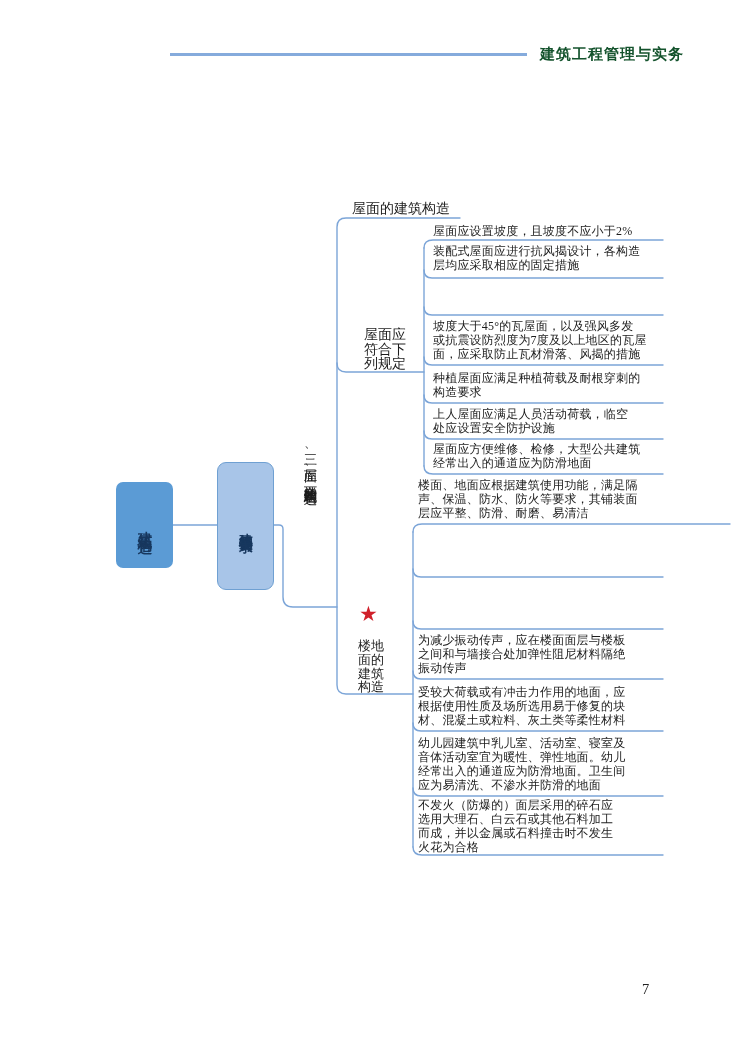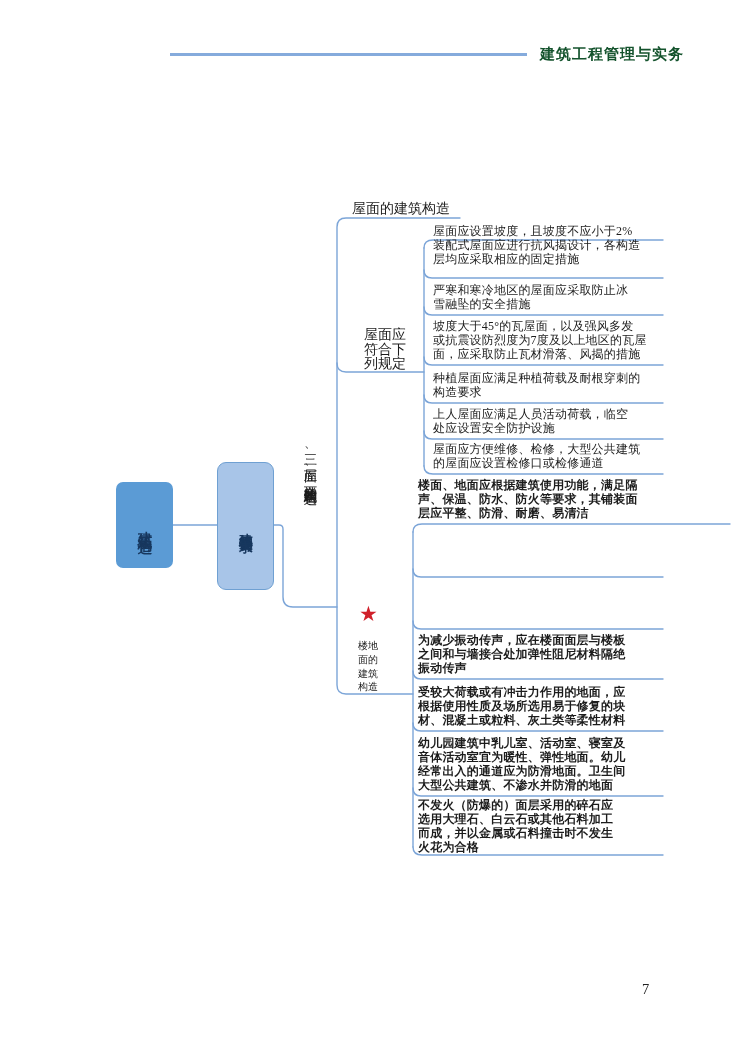--- a/index.html
+++ b/index.html
@@ -21,26 +21,26 @@
   .child-box{
     position:absolute;left:217px;top:462px;width:55px;height:126px;
     background:#a8c5e8;border:1px solid #6fa0d2;border-radius:9px;
     display:flex;align-items:center;justify-content:center;
     font-weight:bold;font-size:13.5px;letter-spacing:1px;color:#17375e;z-index:1;
   }
   .section-label{position:absolute;left:301px;top:443px;height:170px;font-size:13.5px;letter-spacing:1px;z-index:1;}
   .branch-label{position:absolute;font-size:14px;z-index:1;}
   .roof-label{left:352px;top:200px;}
   .roof-rule-label{left:364px;top:328px;width:44px;line-height:14.6px;}
-  .floor-label{left:358px;top:639px;width:28px;font-size:10px;line-height:13.8px;}
+  .floor-label{left:358px;top:639px;width:28px;font-size:13px;line-height:13.8px;}
   .star{position:absolute;left:359px;top:604px;font-size:21px;line-height:21px;color:#d0202a;
         font-family:"DejaVu Sans",sans-serif;z-index:1;}
   .leaf{position:absolute;font-size:12px;line-height:14px;white-space:pre-line;letter-spacing:0.2px;z-index:1;}
   .leaf.roof{left:433px;}
-  .leaf.floor{left:418px;font-weight:bold;}
+  .leaf.floor{left:418px;}
 </style>
 </head>
 <body>
 
 <div class="page">
 
   <div class="header-rule"></div>
   <div class="header-title">建筑工程管理与实务</div>
   <div class="page-number">7</div>
 
@@ -82,45 +82,43 @@
   <div class="section-label vtext">三、屋面、楼面的建筑构造</div>
 
   <div class="branch-label roof-label">屋面的建筑构造</div>
 
   <div class="branch-label roof-rule-label">屋面应符合下列规定</div>
 
   <span class="star">★</span>
   <div class="branch-label floor-label">楼地面的建筑构造</div>
 
   <div class="leaf roof" style="top:224px">屋面应设置坡度，且坡度不应小于2%</div>
-  <div class="leaf roof" style="top:238px">装配式屋面应进行抗风揭设计，各构造
+  <div class="leaf roof" style="top:244px">装配式屋面应进行抗风揭设计，各构造
 层均应采取相应的固定措施</div>
-  <div class="leaf roof" style="top:283px">严寒和寒冷地区的屋面应采取防止冰
-雪融坠的安全措施</div>
   <div class="leaf roof" style="top:319px">坡度大于45°的瓦屋面，以及强风多发
 或抗震设防烈度为7度及以上地区的瓦屋
 面，应采取防止瓦材滑落、风揭的措施</div>
   <div class="leaf roof" style="top:371px">种植屋面应满足种植荷载及耐根穿刺的
 构造要求</div>
   <div class="leaf roof" style="top:407px">上人屋面应满足人员活动荷载，临空
 处应设置安全防护设施</div>
   <div class="leaf roof" style="top:442px">屋面应方便维修、检修，大型公共建筑
-的屋面应设置检修口或检修通道</div>
+经常出入的通道应为防滑地面</div>
 
   <div class="leaf floor" style="top:478px">楼面、地面应根据建筑使用功能，满足隔
 声、保温、防水、防火等要求，其铺装面
 层应平整、防滑、耐磨、易清洁</div>
   <div class="leaf floor" style="top:633px">为减少振动传声，应在楼面面层与楼板
 之间和与墙接合处加弹性阻尼材料隔绝
 振动传声</div>
   <div class="leaf floor" style="top:685px">受较大荷载或有冲击力作用的地面，应
 根据使用性质及场所选用易于修复的块
 材、混凝土或粒料、灰土类等柔性材料</div>
   <div class="leaf floor" style="top:736px">幼儿园建筑中乳儿室、活动室、寝室及
 音体活动室宜为暖性、弹性地面。幼儿
 经常出入的通道应为防滑地面。卫生间
-大型公共建筑、不渗水并防滑的地面</div>
+应为易清洗、不渗水并防滑的地面</div>
   <div class="leaf floor" style="top:798px">不发火（防爆的）面层采用的碎石应
 选用大理石、白云石或其他石料加工
 而成，并以金属或石料撞击时不发生
 火花为合格</div>
 
 </div>
 
 </body></html>

